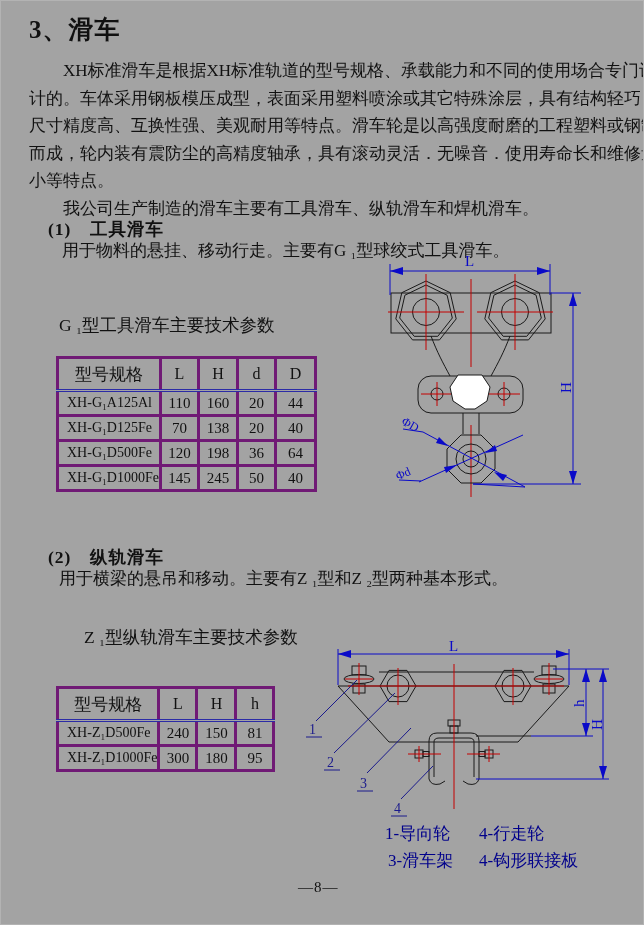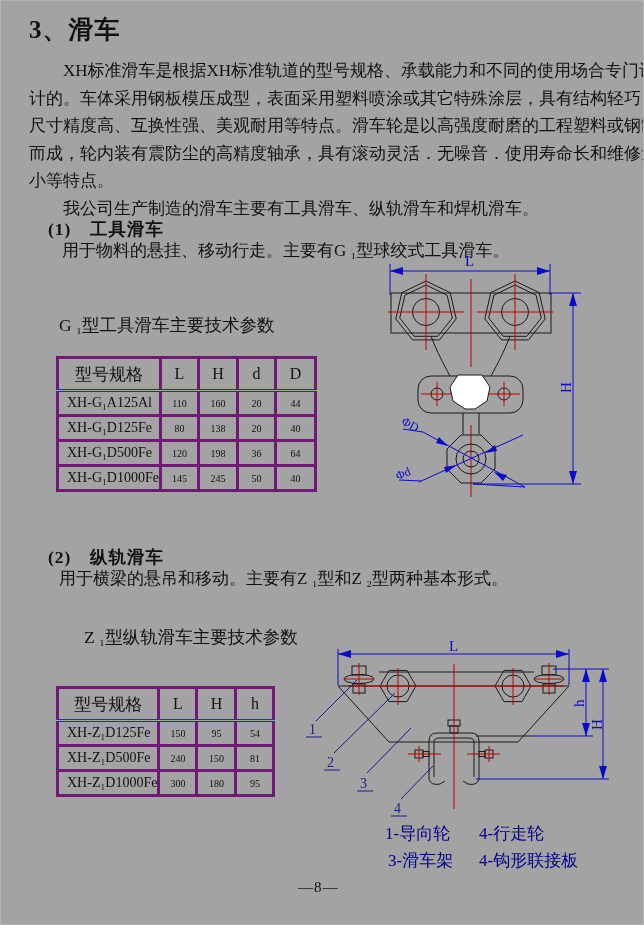--- a/index.html
+++ b/index.html
@@ -17,21 +17,21 @@
   .sec-desc{font-size:17px;white-space:nowrap;}
   .tbl-caption{font-size:17.5px;white-space:nowrap;}
   table.spec{border-collapse:collapse;table-layout:fixed;}
   table.spec,table.spec th,table.spec td{border:3px solid #701a75;}
   table.spec{border-width:2px;}
   table.spec th{
     font-size:16px;font-weight:normal;height:30px;text-align:center;
     border-bottom:3px double #2b2ba6;padding:0;
   }
   table.spec th.model{font-size:17px;}
-  table.spec td{font-size:10px;height:22px;text-align:center;padding:0;}
+  table.spec td{font-size:15px;height:22px;text-align:center;padding:0;}
   table.spec td.model{font-size:14px;text-align:left;padding-left:8px;white-space:nowrap;}
   .legend-item{font-size:17px;color:#00008b;white-space:nowrap;}
   .pagenum{font-size:15px;letter-spacing:1px;}
   svg{display:block;}
   svg .blk{stroke:#1a1a1a;fill:none;stroke-width:1;}
   svg .blkf{stroke:#1a1a1a;fill:#ffffff;stroke-width:1;}
   svg .red{stroke:#c40000;fill:none;stroke-width:1;}
   svg .blu{stroke:#0a0ac8;fill:none;stroke-width:1;}
   svg .bluf{fill:#0a0ac8;stroke:none;}
   svg .nav{stroke:#1a1a8c;fill:none;stroke-width:1;}
@@ -80,21 +80,21 @@
       <tbody>
         <tr>
           <td class="model">XH-G₁A125Al</td>
           <td>110</td>
           <td>160</td>
           <td>20</td>
           <td>44</td>
         </tr>
         <tr>
           <td class="model">XH-G₁D125Fe</td>
-          <td>80</td>
+          <td>70</td>
           <td>138</td>
           <td>20</td>
           <td>40</td>
         </tr>
         <tr>
           <td class="model">XH-G₁D500Fe</td>
           <td>120</td>
           <td>198</td>
           <td>36</td>
           <td>64</td>
@@ -208,26 +208,20 @@
         </colgroup>
       <thead>
         <tr>
           <th class="model">型号规格</th>
           <th>L</th>
           <th>H</th>
           <th>h</th>
         </tr>
       </thead>
       <tbody>
-        <tr>
-          <td class="model">XH-Z₁D125Fe</td>
-          <td>150</td>
-          <td>95</td>
-          <td>54</td>
-        </tr>
         <tr>
           <td class="model">XH-Z₁D500Fe</td>
           <td>240</td>
           <td>150</td>
           <td>81</td>
         </tr>
         <tr>
           <td class="model">XH-Z₁D1000Fe</td>
           <td>300</td>
           <td>180</td>

